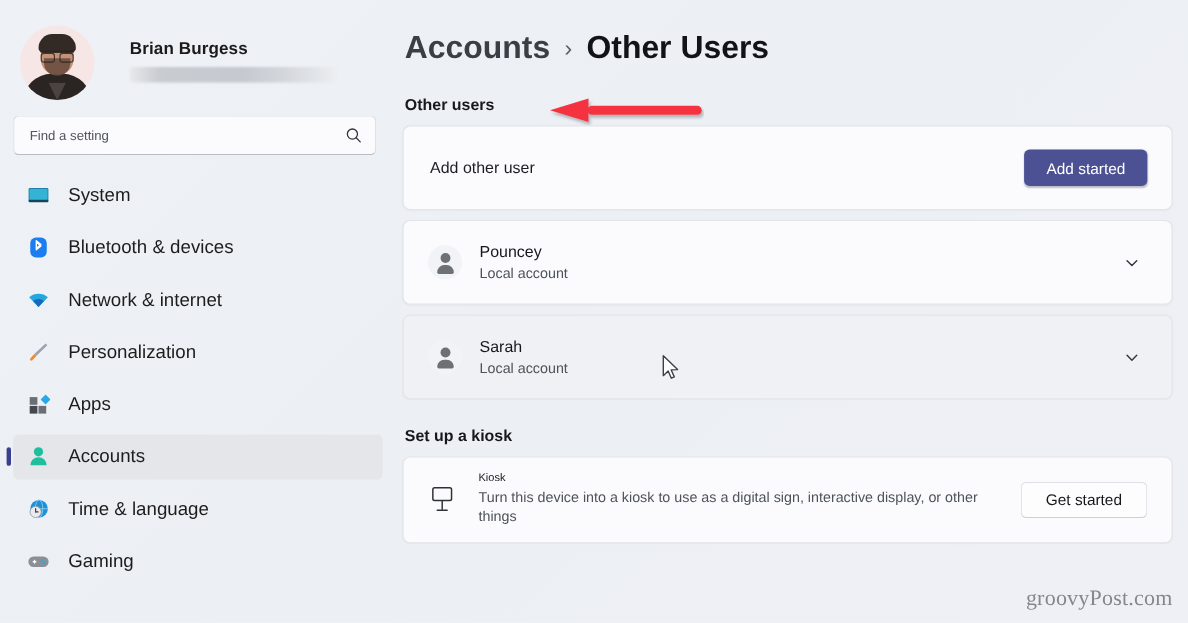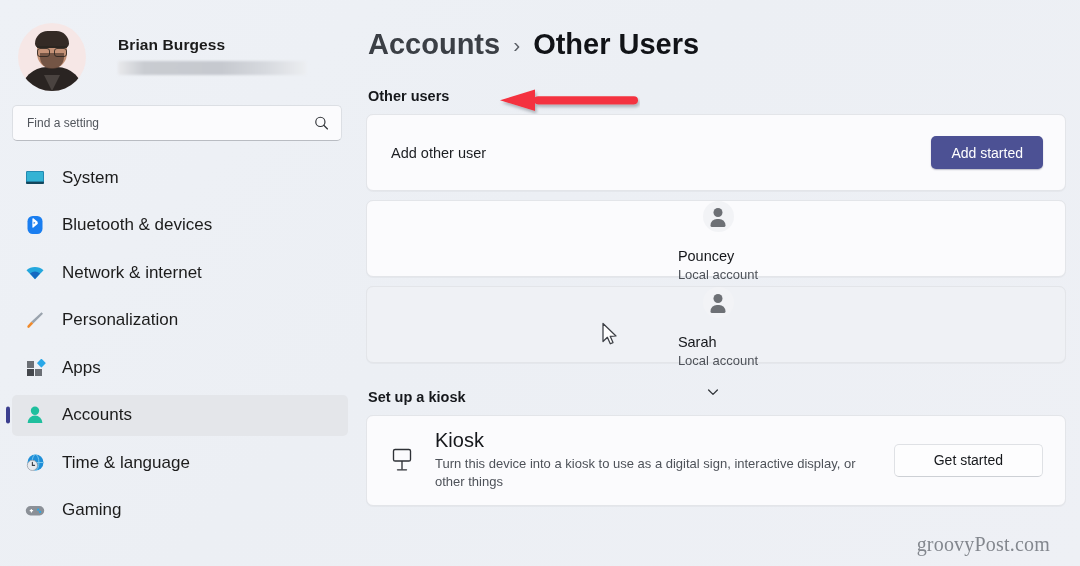--- a/index.html
+++ b/index.html
@@ -215,21 +215,20 @@
     box-shadow: 0 1px 1.5px rgba(20,24,60,.28);
   }
 
   .card-user {
     height: 77px;
     display: flex;
     align-items: center;
     padding: 0 18px 0 22px;
     gap: 16px;
     margin-top: 9px;
-    flex-direction: column;
   }
   .user-avatar {
     width: 31px; height: 31px;
     border-radius: 50%;
     background: #f2f3f6;
     position: relative;
     flex: 0 0 31px;
   }
   .user-avatar .uhead {
     position: absolute;
@@ -258,31 +257,31 @@
 
   .card-kiosk {
     min-height: 76px;
     display: flex;
     align-items: center;
     padding: 13px 22px 13px 20px;
     gap: 18px;
   }
   .kiosk-icon { width: 30px; height: 30px; flex: 0 0 30px; }
   .kiosk-texts { flex: 1; display: flex; flex-direction: column; gap: 3px; }
-  .kiosk-title { font-size: 20px; color: #15171b; }
+  .kiosk-title { font-size: 10px; color: #15171b; }
   .kiosk-desc { font-size: 13px; color: #4e5259; line-height: 1.42; max-width: 455px; }
   .btn-secondary {
     background: #fdfdfe;
     color: #16181c;
     font-size: 14px;
     border: 1px solid #dfe1e5;
     border-bottom-color: #cdd0d5;
     border-radius: 5px;
     height: 33px;
-    padding: 0 39px;
+    padding: 0 22px;
     font-family: "Liberation Sans", sans-serif;
   }
 
   
   .arrow-annotation {
     position: absolute;
     left: 498px; top: 88px;
     width: 142px; height: 26px;
     pointer-events: none;
   }
@@ -291,21 +290,21 @@
   .cursor {
     position: absolute;
     left: 601px; top: 322px;
     width: 18px; height: 26px;
     pointer-events: none;
   }
 
   
   .watermark {
     position: absolute;
-    right: 30px; bottom: 10px;
+    right: 14px; bottom: 10px;
     font-family: "Liberation Serif", serif;
     font-size: 20px;
     color: #83878e;
     letter-spacing: .2px;
   }
 </style>
 </head>
 <body>
 
 <div class="app">

